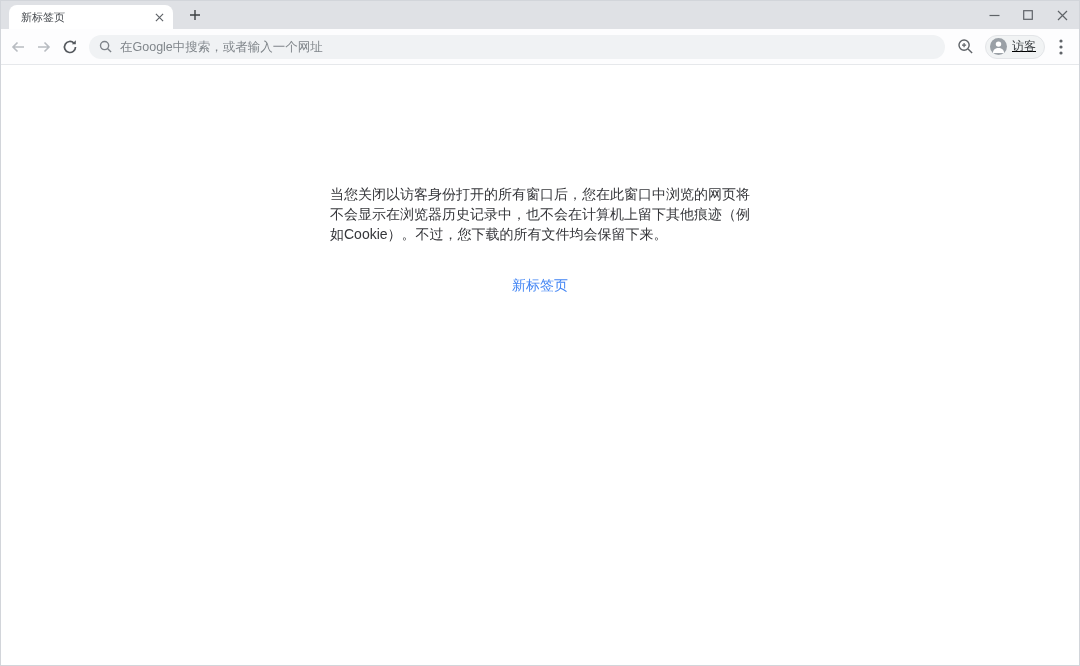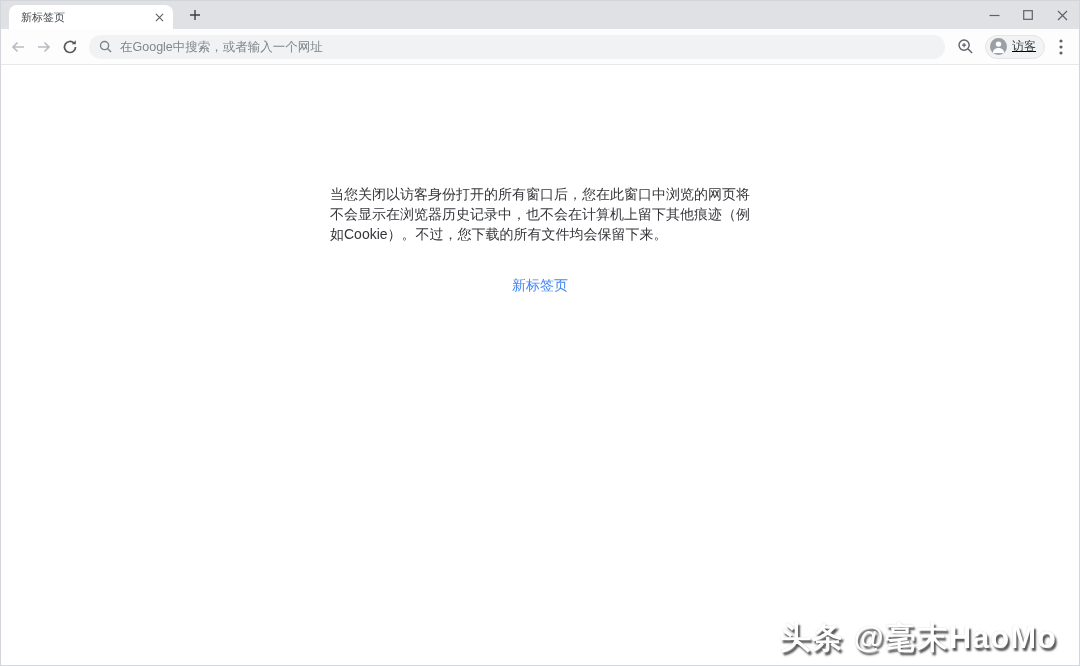--- a/index.html
+++ b/index.html
@@ -249,15 +249,14 @@
 
   <div class="content">
     <br>
     <p class="page-body">当您关闭以访客身份打开的所有窗口后，您在此窗口中浏览的网页将
 不会显示在浏览器历史记录中，也不会在计算机上留下其他痕迹（例
 如Cookie）。不过，您下载的所有文件均会保留下来。</p>
     <br>
     <a class="learn-more">新标签页</a>
   </div>
 
-  <div class="watermark">头条 @毫末HaoMo</div>
 
 </div>
 
 </body></html>

